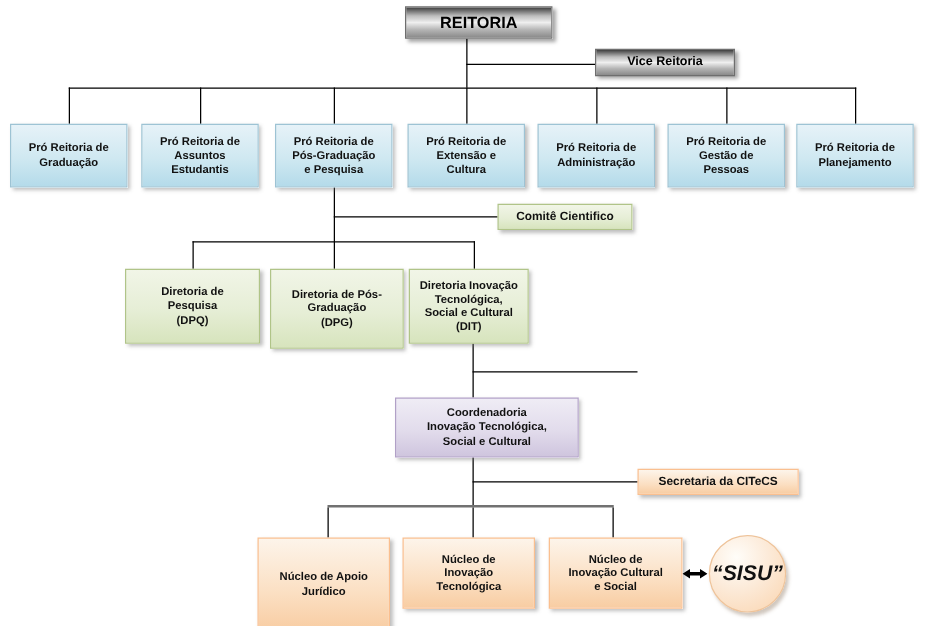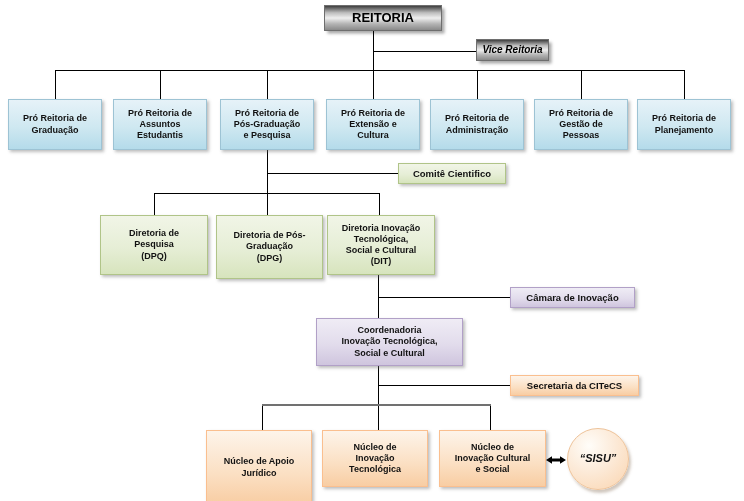--- a/index.html
+++ b/index.html
@@ -33,21 +33,21 @@
     border-color:#b1a0c7;
   }
   .orange{
     background:linear-gradient(180deg,#fdf4ea 0%,#fbdfc2 60%,#f8cda3 100%);
     border-color:#fabf8f;
     align-items:center;
   }
   .circle{
     border-radius:50%;
     background:radial-gradient(circle at 35% 28%,#fffdf9 0%,#fcead8 45%,#fad4ae 100%);
-    border-color:#eec39a;font-style:italic;font-size:11px;
+    border-color:#eec39a;font-style:italic;font-size:17px;
     box-shadow:2px 3px 3px rgba(150,130,110,0.45);
   }
   .vl{position:absolute;width:1px;background:#000;}
   .hl{position:absolute;height:1px;background:#000;}
   .bus{position:absolute;height:2px;background:#717171;}
   .arrow{position:absolute;}
 </style>
 </head>
 <body>
 
@@ -73,21 +73,21 @@
   <div class="vl" style="left:378px;top:366px;height:39px;"></div>
   <div class="hl" style="left:378px;top:385px;width:132px;"></div>
   <div class="bus" style="left:262px;top:404px;width:229px;"></div>
   <div class="vl" style="left:262px;top:406px;height:24px;"></div>
   <div class="vl" style="left:378px;top:406px;height:24px;"></div>
   <div class="vl" style="left:490px;top:406px;height:24px;"></div>
 
   <div class="box metal" style="left:324px;top:5px;width:118px;height:26px;font-size:13px;">
     <span>REITORIA</span>
   </div>
-  <div class="box metal" style="left:476px;top:39px;width:73px;height:22px;font-size:10px;font-style:italic;">
+  <div class="box metal" style="left:476px;top:39px;width:112px;height:22px;font-size:10px;">
     <span>Vice Reitoria</span>
   </div>
 
   <div class="box blue node" style="left:8px;top:99px;width:94px;height:51px;">
     <span>Pró Reitoria de
 Graduação</span>
   </div>
   <div class="box blue node" style="left:113px;top:99px;width:94px;height:51px;">
     <span>Pró Reitoria de
 Assuntos
@@ -124,30 +124,27 @@
   <div class="box green node" style="left:100px;top:215px;width:108px;height:60px;">
     <span>Diretoria de
 Pesquisa
 (DPQ)</span>
   </div>
   <div class="box green node" style="left:216px;top:215px;width:107px;height:64px;">
     <span>Diretoria de Pós-
 Graduação
 (DPG)</span>
   </div>
-  <div class="box green node" style="left:327px;top:215px;width:108px;height:60px;">
+  <div class="box green node" style="left:327px;top:215px;width:96px;height:60px;">
     <span>Diretoria Inovação
 Tecnológica,
 Social e Cultural
 (DIT)</span>
   </div>
 
-  <div class="box purple tag" style="left:510px;top:287px;width:125px;height:21px;">
-    <span>Câmara de Inovação</span>
-  </div>
 
   <div class="box purple node" style="left:316px;top:318px;width:147px;height:48px;">
     <span>Coordenadoria
 Inovação Tecnológica,
 Social e Cultural</span>
   </div>
 
   <div class="box orange tag" style="left:510px;top:375px;width:129px;height:21px;">
     <span>Secretaria da CITeCS</span>
   </div>

